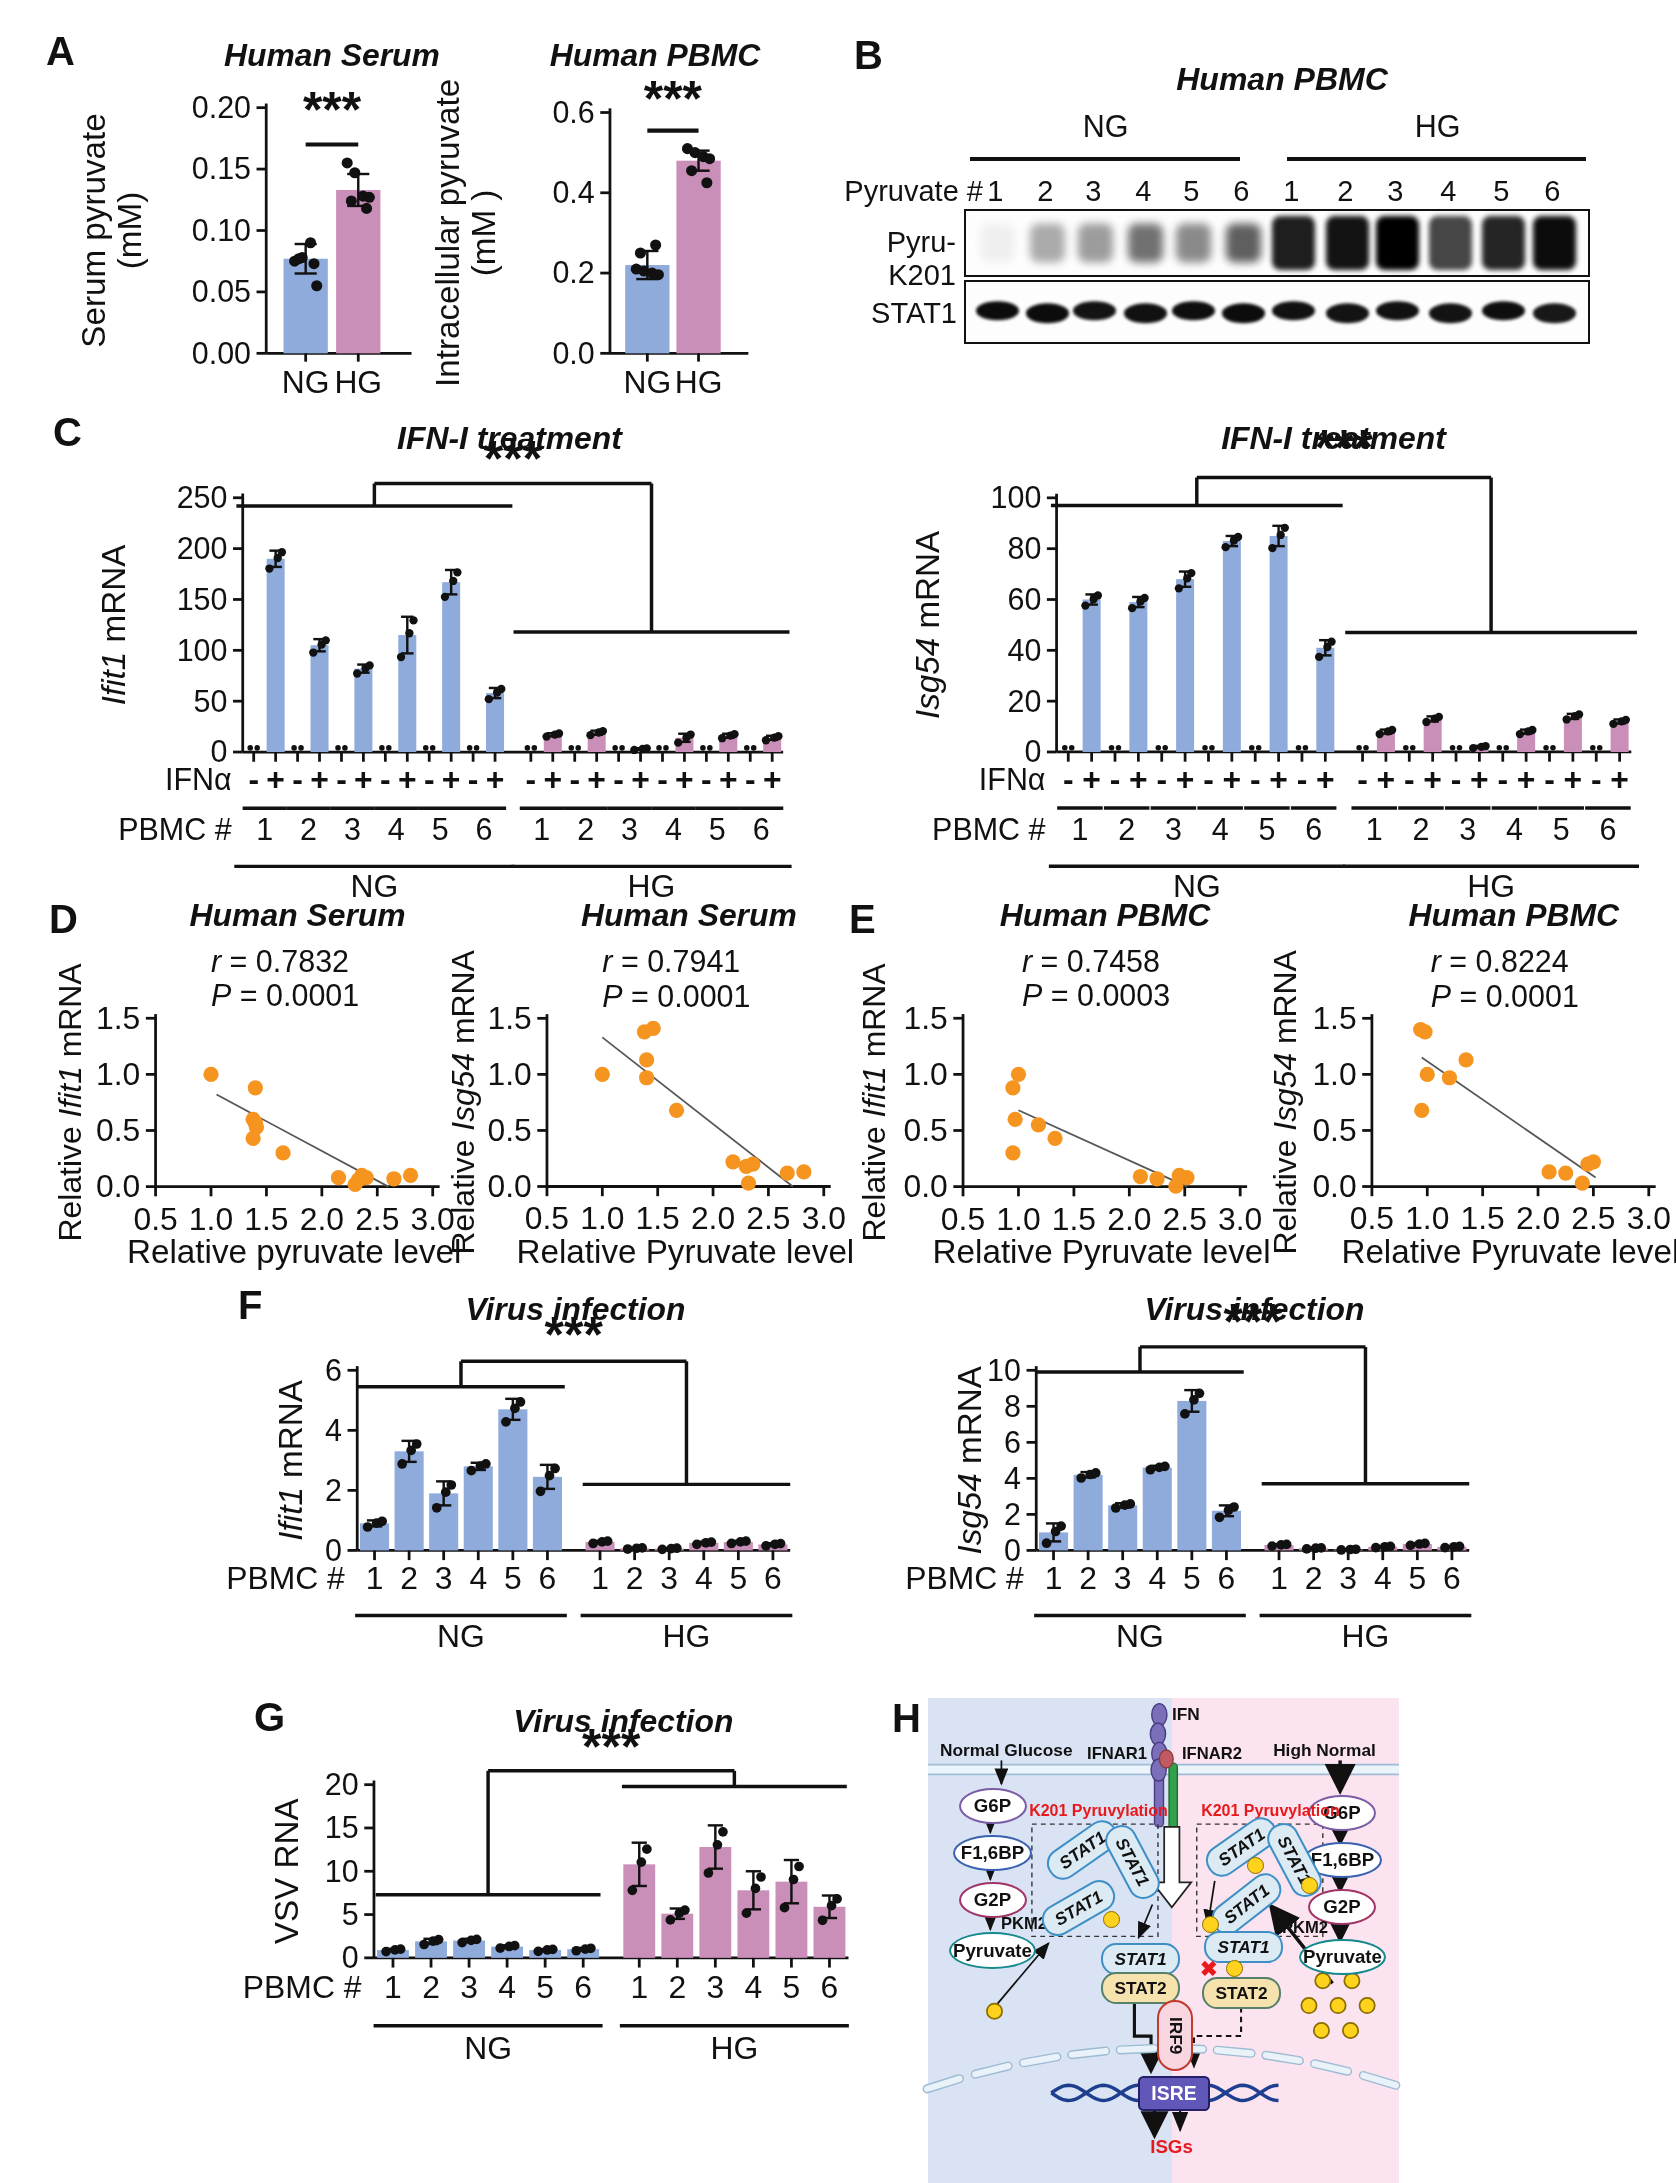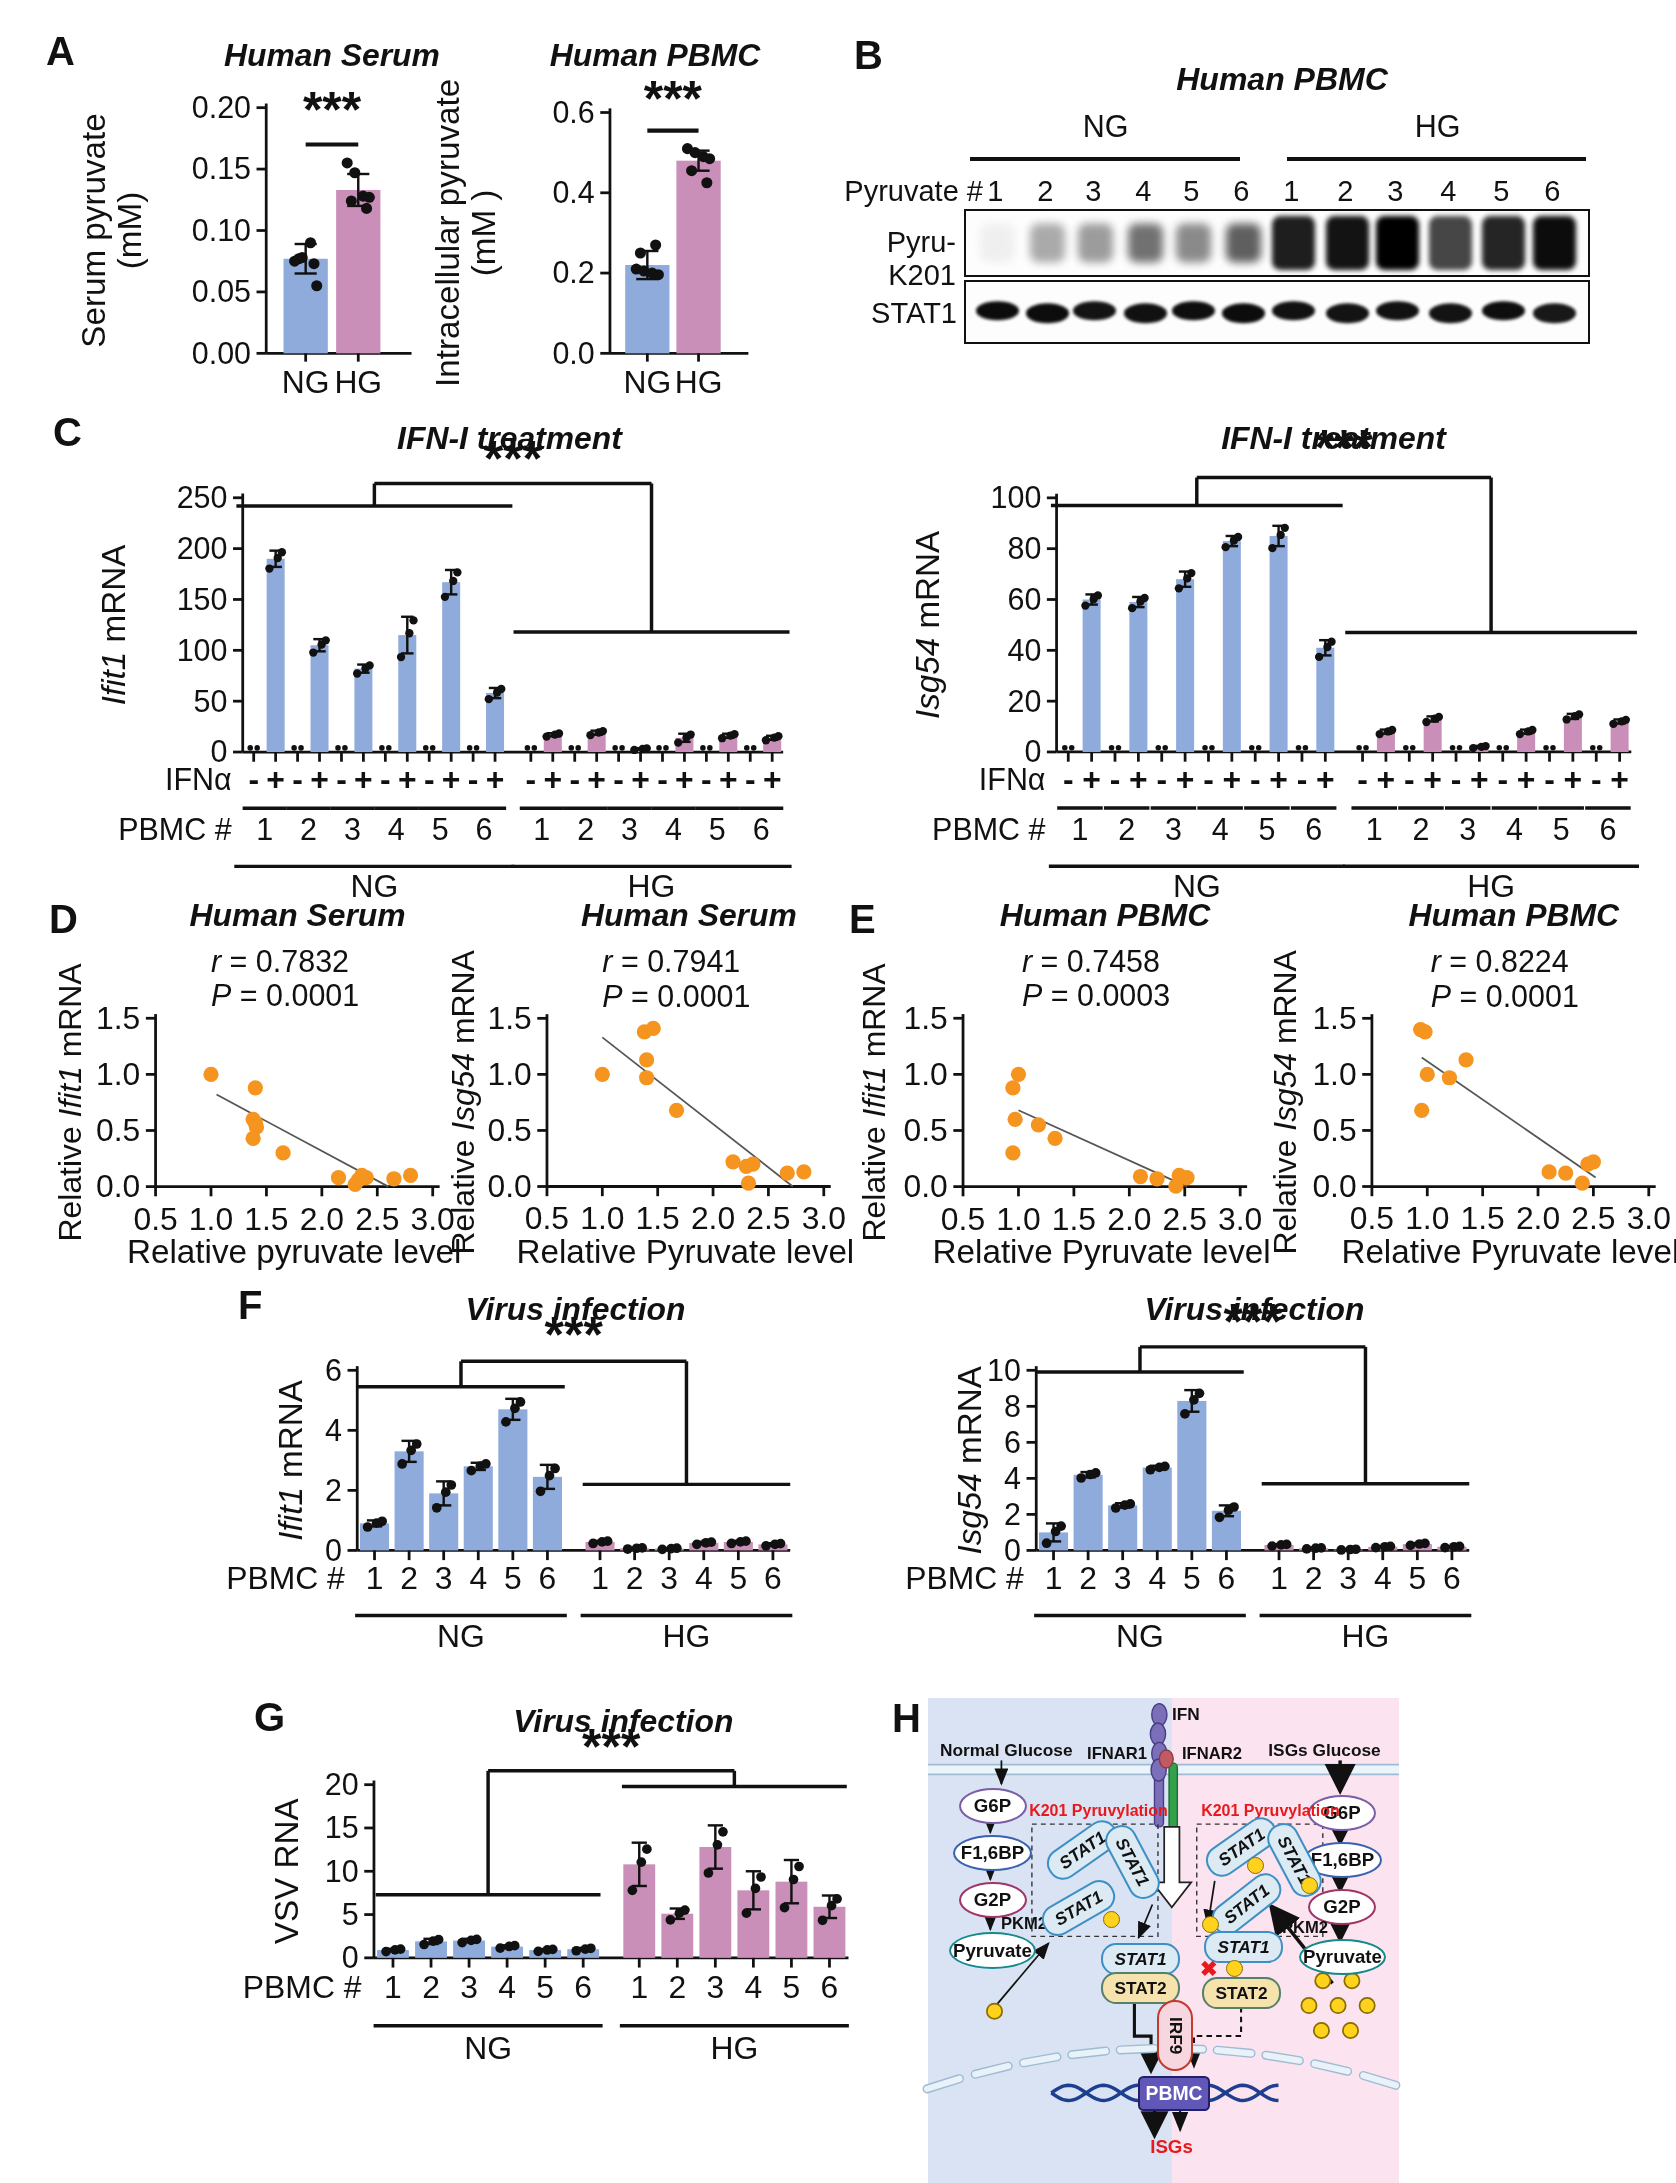--- a/index.html
+++ b/index.html
@@ -1261,21 +1261,21 @@
         <circle cx="550" cy="444" r="11"></circle>
           <circle cx="592" cy="444" r="11"></circle>
           <circle cx="634" cy="444" r="11"></circle>
         <circle cx="568" cy="480" r="11"></circle>
           <circle cx="610" cy="480" r="11"></circle>
       </g>
       <circle cx="96" cy="452" r="11" fill="#FFD21E" stroke="#8A6D00" stroke-width="2.5"></circle>
     </svg>
 
     <div class="htext" style="left:5.5px;top:42px;width:139px;text-align:right;font-size:17.3px">Normal Glucose</div>
-    <div class="htext" style="left:327px;top:42px;width:139px;text-align:center;font-size:17.3px">ISGs Glucose</div>
+    <div class="htext" style="left:327px;top:42px;width:139px;text-align:center;font-size:17.3px">High Normal</div>
     <div class="htext" style="left:244px;top:5.5px;width:49px;font-size:17.3px">IFN</div>
     <div class="htext" style="left:146px;top:46px;width:73px;text-align:right;font-size:16.6px">IFNAR1</div>
     <div class="htext" style="left:254px;top:46px;width:83px;font-size:16.6px">IFNAR2</div>
 
     <div class="hoval" style="left:30.5px;top:90px;width:64px;height:32px;border:2.4px solid #7B5EA7">G6P</div>
     <div class="hoval" style="left:25px;top:137px;width:75px;height:32px;border:2.4px solid #3A62B0">F1,6BP</div>
     <div class="hoval" style="left:30.5px;top:184px;width:64px;height:32px;border:2.4px solid #A03568">G2P</div>
     <div class="hoval" style="left:21px;top:234px;width:83px;height:33px;border:2.4px solid #15898C">Pyruvate</div>
     <div class="htext" style="left:73px;top:216px;width:58px;font-size:16.6px">PKM2</div>
 
@@ -1304,17 +1304,17 @@
     <div class="stat2" style="left:173px;top:274px">STAT2</div>
 
     <div class="stat1" style="left:276px;top:233px">STAT1</div>
     <div class="ydot" style="left:298px;top:262px"></div>
     <div class="redx" style="left:272px;top:259px">✖</div>
     <div class="stat2" style="left:274px;top:279px">STAT2</div>
 
     <div class="irf9" style="left:229px;top:302px;width:32px;height:67px">
         <span>IRF9</span>
       </div>
-    <div class="isre" style="left:210px;top:378px;width:68px;height:30.5px">PBMC</div>
+    <div class="isre" style="left:210px;top:378px;width:68px;height:30.5px">ISRE</div>
     <div class="htext" style="left:216px;top:438px;width:55px;text-align:center;font-size:18.7px;color:#E8191C">ISGs</div>
   </div>
 </div>
 
 
 </body></html>

